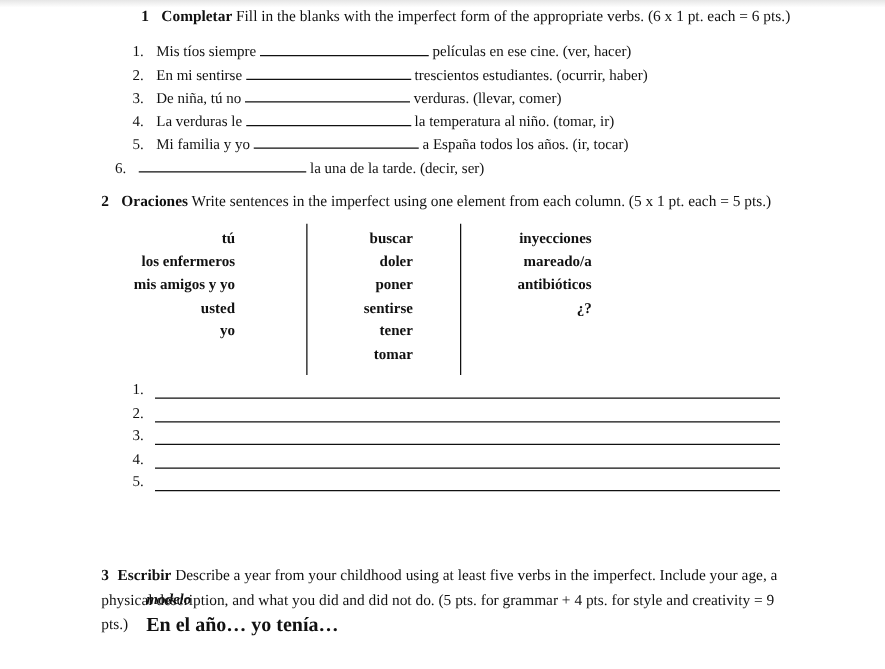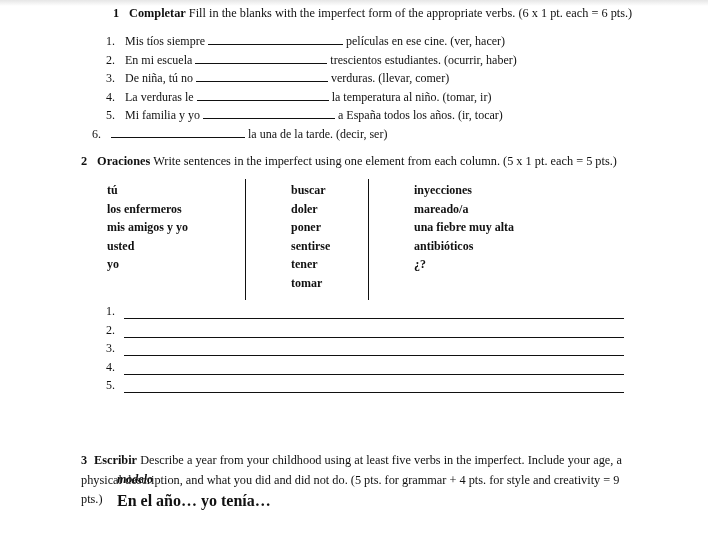--- a/index.html
+++ b/index.html
@@ -32,20 +32,21 @@
       display: inline-block;
       border-bottom: 1px solid #111;
       height: 12px;
       vertical-align: baseline;
       margin: 0 3px;
     }
     .col-word {
       font-weight: bold;
       font-size: 12px;
       line-height: 18.5px;
+      text-align: right;
     }
     .vline {
       position: absolute;
       width: 1px;
       background: #111;
     }
     .ans-row {
       position: absolute;
       left: 106px;
       width: 518px;
@@ -74,21 +75,21 @@
 <div class="abs sec-title" style="left:81px; top:6px;margin-left:32px;">
   <span class="sec-num">1</span>
   <span class="sec-name">Completar</span>
   <span>Fill in the blanks with the imperfect form of the appropriate verbs. (6 x 1 pt. each = 6 pts.)</span>
 </div>
 
 <div class="abs item" style="left:106px; top:32px;">
   <span class="num">1.</span><span>Mis tíos siempre</span><span class="blank" style="width:135px;"></span><span>películas en ese cine. (ver, hacer)</span>
 </div>
 <div class="abs item" style="left:106px; top:50.5px;">
-  <span class="num">2.</span><span>En mi escuela</span><span class="blank" style="width:132px;"></span><span>trescientos estudiantes. (ocurrir, haber)</span>
+  <span class="num">2.</span><span>En mi sentirse</span><span class="blank" style="width:132px;"></span><span>trescientos estudiantes. (ocurrir, haber)</span>
 </div>
 <div class="abs item" style="left:106px; top:69px;">
   <span class="num">3.</span><span>De niña, tú no</span><span class="blank" style="width:132px;"></span><span>verduras. (llevar, comer)</span>
 </div>
 <div class="abs item" style="left:106px; top:87.5px;">
   <span class="num">4.</span><span>La verduras le</span><span class="blank" style="width:132px;"></span><span>la temperatura al niño. (tomar, ir)</span>
 </div>
 <div class="abs item" style="left:106px; top:106px;">
   <span class="num">5.</span><span>Mi familia y yo</span><span class="blank" style="width:132px;"></span><span>a España todos los años. (ir, tocar)</span>
 </div>
@@ -119,21 +120,20 @@
   <div class="col-word">sentirse</div>
   <div class="col-word">tener</div>
   <div class="col-word">tomar</div>
 </div>
 
 <div class="vline" style="left:368px; top:179px; height:121px;"></div>
 
 <div class="abs" style="left:414px; top:181px;">
   <div class="col-word">inyecciones</div>
   <div class="col-word">mareado/a</div>
-  <div class="col-word">una fiebre muy alta</div>
   <div class="col-word">antibióticos</div>
   <div class="col-word">¿?</div>
 </div>
 
 <div class="ans-row" style="top:303px;">
   <span class="num">1.</span>
     <span class="line"></span>
 </div>
 <div class="ans-row" style="top:322px;">
   <span class="num">2.</span>

